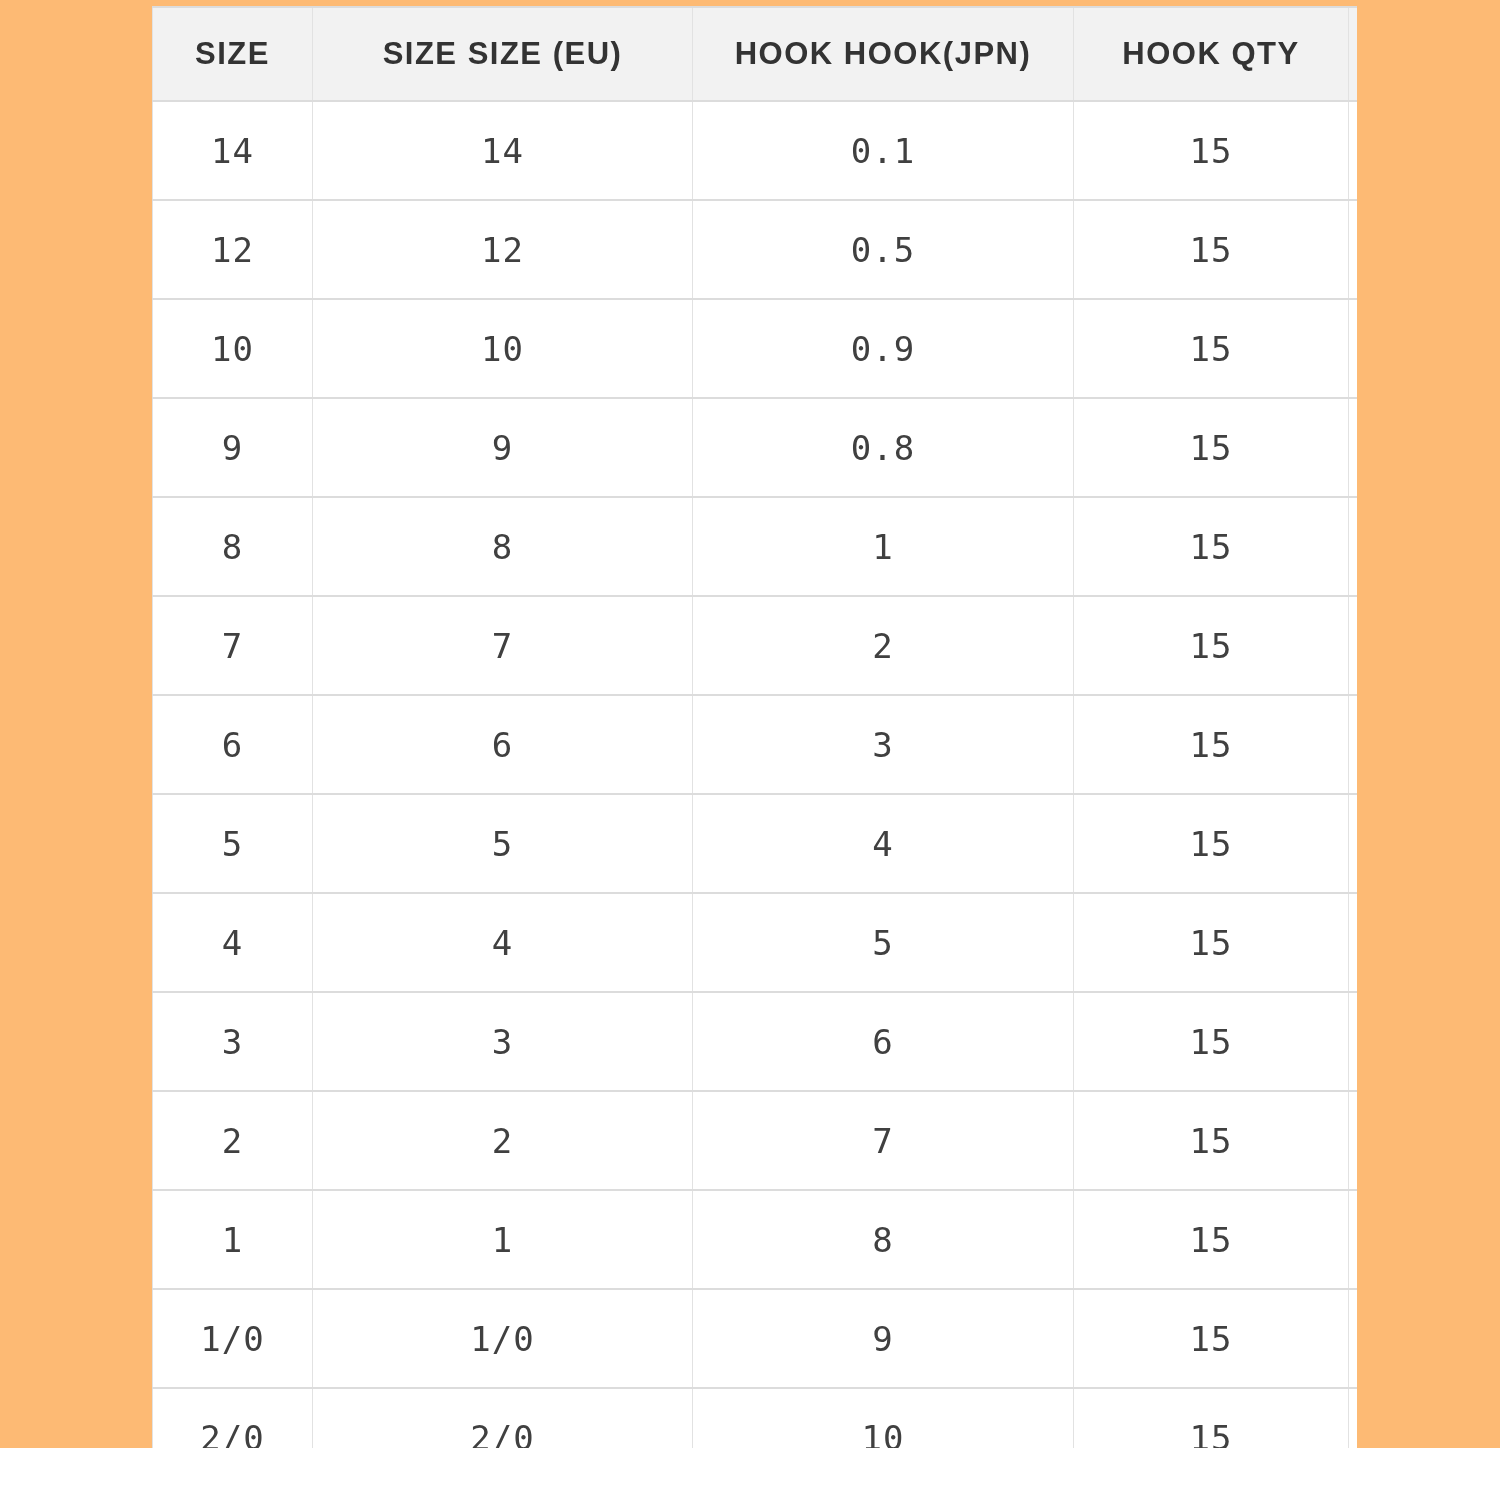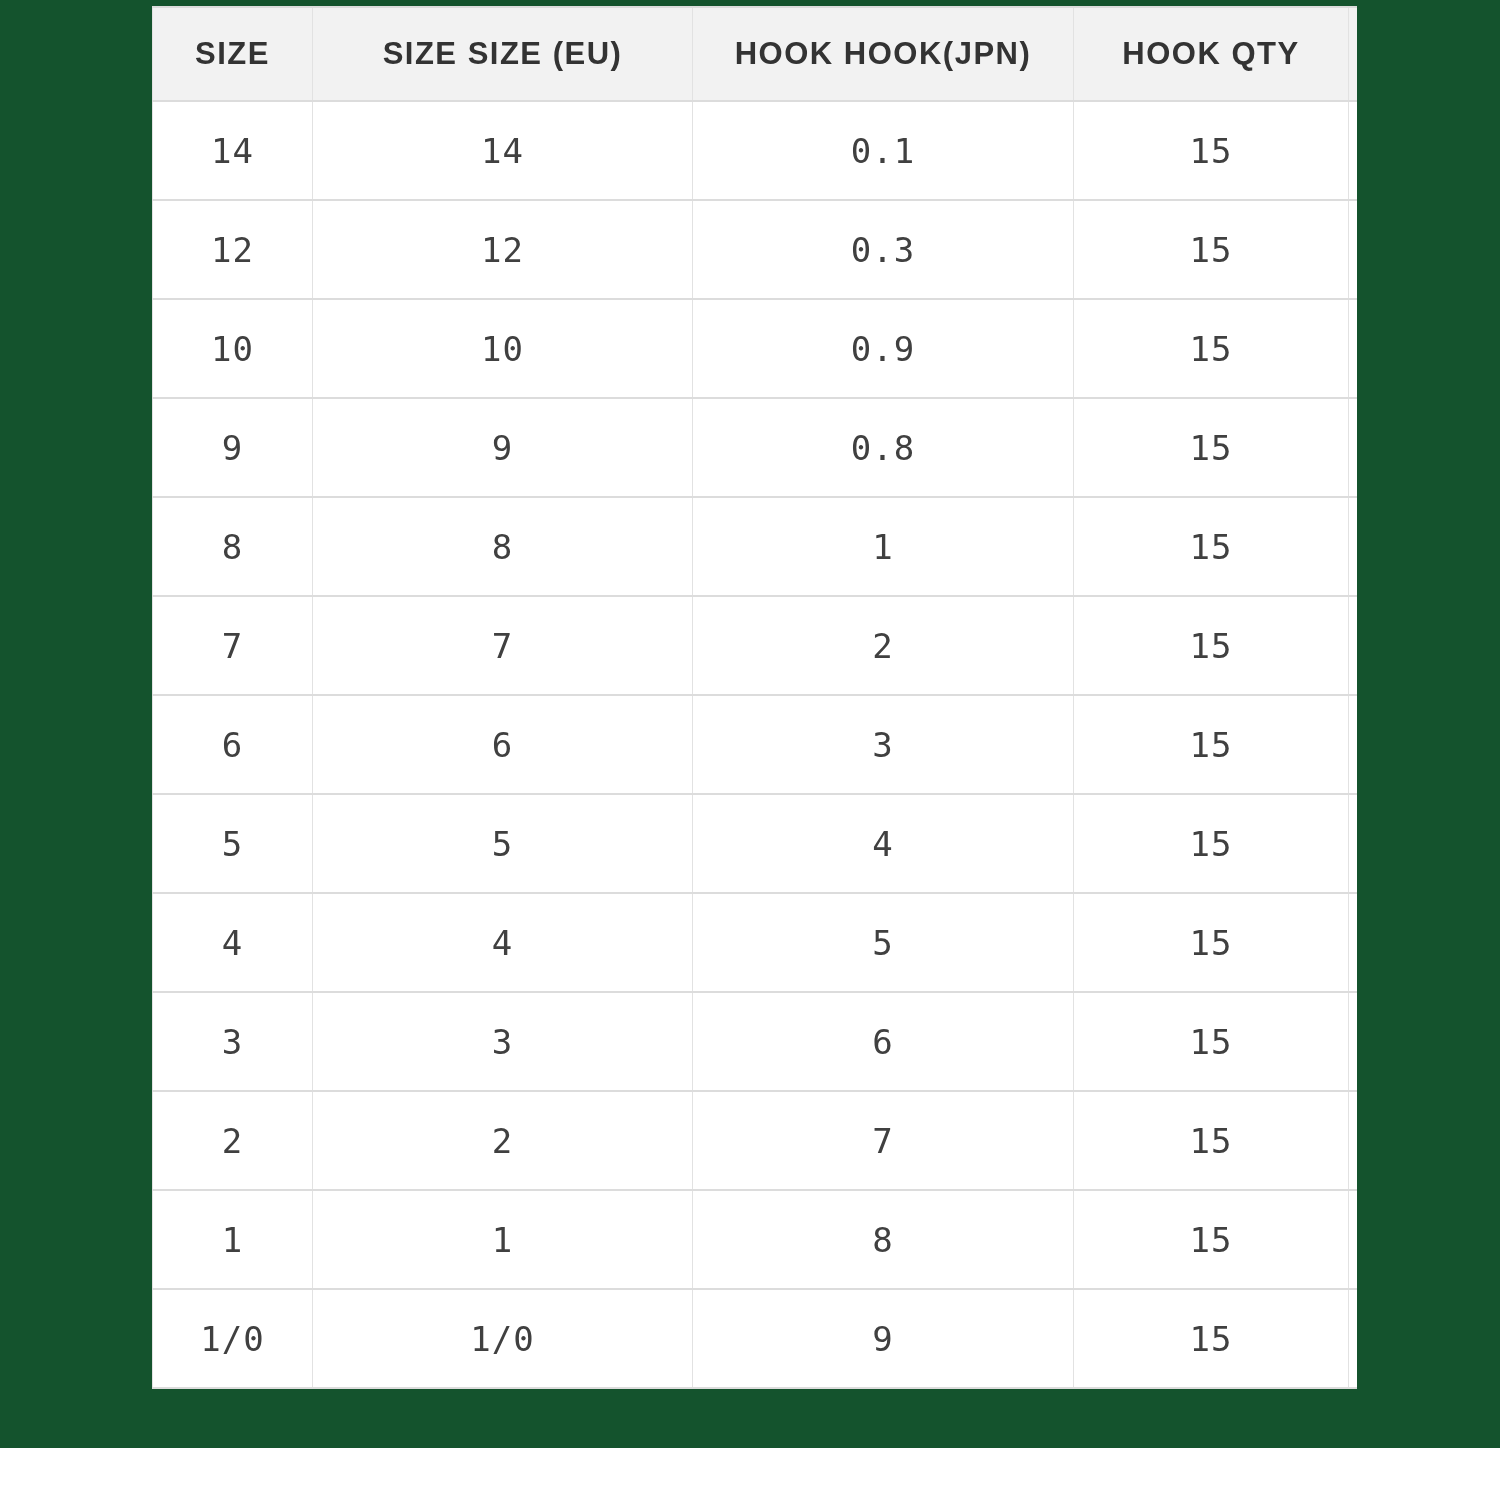--- a/index.html
+++ b/index.html
@@ -7,21 +7,21 @@
     padding: 0;
     background: #ffffff;
     width: 1500px;
     height: 1500px;
     font-family: "Liberation Sans", sans-serif;
   }
   .page {
     position: relative;
     width: 1500px;
     height: 1448px;
-    background: #14532d;
+    background: #fdba74;
     overflow: hidden;
   }
   .table-wrap {
     position: absolute;
     left: 152px;
     top: 6px;
     width: 1205px;
     height: 1478px;
     overflow: hidden;
   }
@@ -90,21 +90,21 @@
           <tr>
             <td>14</td>
             <td>14</td>
             <td>0.1</td>
             <td>15</td>
             <td></td>
           </tr>
           <tr>
             <td>12</td>
             <td>12</td>
-            <td>0.3</td>
+            <td>0.5</td>
             <td>15</td>
             <td></td>
           </tr>
           <tr>
             <td>10</td>
             <td>10</td>
             <td>0.9</td>
             <td>15</td>
             <td></td>
           </tr>
@@ -171,16 +171,23 @@
             <td>15</td>
             <td></td>
           </tr>
           <tr>
             <td>1/0</td>
             <td>1/0</td>
             <td>9</td>
             <td>15</td>
             <td></td>
           </tr>
+          <tr>
+            <td>2/0</td>
+            <td>2/0</td>
+            <td>10</td>
+            <td>15</td>
+            <td></td>
+          </tr>
         </tbody>
     </table>
   </div>
 </div>
 
 </body></html>

